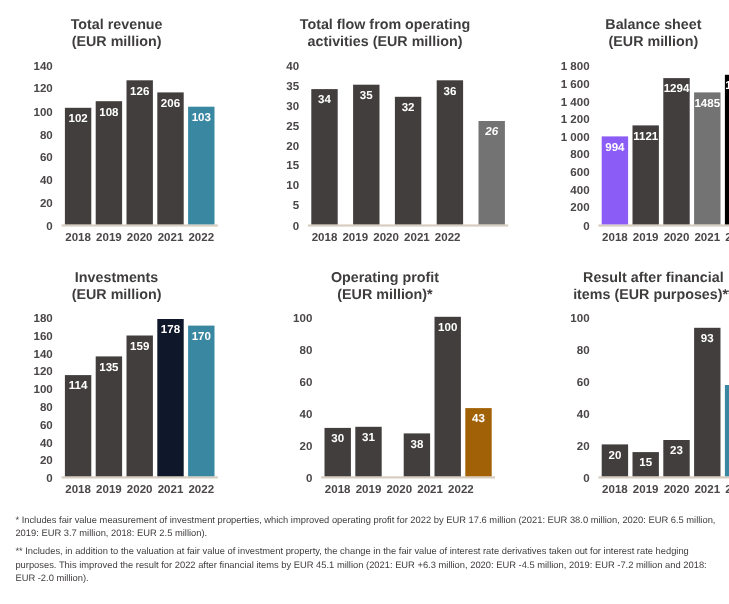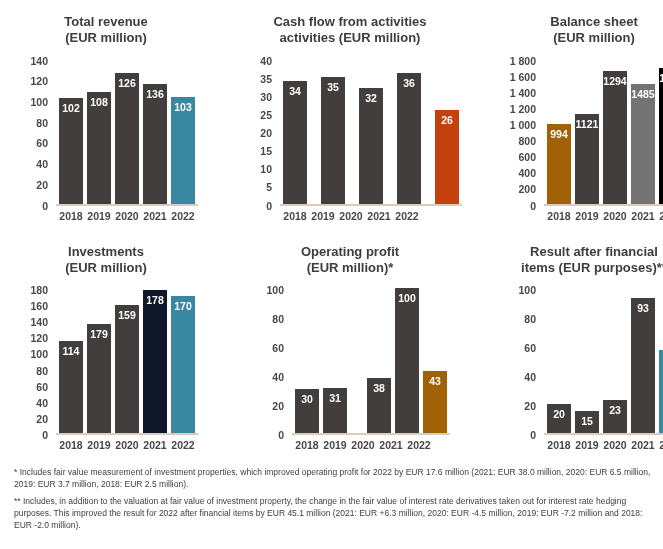--- a/index.html
+++ b/index.html
@@ -119,40 +119,40 @@
             <div class="bar" style="height: 106px; background: rgb(66, 62, 62);">
               <span class="bar-label">102</span>
             </div>
             <div class="bar" style="height: 112px; background: rgb(66, 62, 62);">
               <span class="bar-label">108</span>
             </div>
             <div class="bar" style="height: 131px; background: rgb(66, 62, 62);">
               <span class="bar-label">126</span>
             </div>
             <div class="bar" style="height: 120px; background: rgb(66, 62, 62);">
-              <span class="bar-label">136</span>
+              <span class="bar-label">206</span>
             </div>
             <div class="bar" style="height: 107px; background: rgb(58, 135, 161);">
               <span class="bar-label">103</span>
             </div>
           </div>
         <div class="years">
             <div class="year">2018</div>
             <div class="year">2019</div>
             <div class="year">2020</div>
             <div class="year">2021</div>
             <div class="year">2022</div>
           </div>
       </div>
     </div>
   </figure>
 
   <figure class="chart">
     <div class="chart-title">
-      <div>Cash flow from activities</div>
+      <div>Total flow from operating</div>
       <div>activities (EUR million)</div>
     </div>
     <div class="plot">
       <div class="yaxis" style="height: 145px;">
           <div class="ytick" style="top: 0px;">40</div>
           <div class="ytick" style="top: 18.125px;">35</div>
           <div class="ytick" style="top: 36.25px;">30</div>
           <div class="ytick" style="top: 54.375px;">25</div>
           <div class="ytick" style="top: 72.5px;">20</div>
           <div class="ytick" style="top: 90.625px;">15</div>
@@ -167,21 +167,21 @@
             </div>
             <div class="bar" style="height: 127px; background: rgb(66, 62, 62);">
               <span class="bar-label">35</span>
             </div>
             <div class="bar" style="height: 116px; background: rgb(66, 62, 62);">
               <span class="bar-label">32</span>
             </div>
             <div class="bar" style="height: 131px; background: rgb(66, 62, 62);">
               <span class="bar-label">36</span>
             </div>
-            <div class="bar" style="height: 94px; background: #c2410c;">
+            <div class="bar" style="height: 94px; background: #737373; font-style: italic;">
               <span class="bar-label">26</span>
             </div>
           </div>
         <div class="years">
             <div class="year">2018</div>
             <div class="year">2019</div>
             <div class="year">2020</div>
             <div class="year">2021</div>
             <div class="year">2022</div>
           </div>
@@ -202,21 +202,21 @@
           <div class="ytick" style="top: 48.3333px;">1 200</div>
           <div class="ytick" style="top: 64.4444px;">1 000</div>
           <div class="ytick" style="top: 80.5556px;">800</div>
           <div class="ytick" style="top: 96.6667px;">600</div>
           <div class="ytick" style="top: 112.778px;">400</div>
           <div class="ytick" style="top: 128.889px;">200</div>
           <div class="ytick" style="top: 145px;">0</div>
         </div>
       <div class="plot-right">
         <div class="bars" style="height: 145px;">
-            <div class="bar" style="height: 80px; background: #a16207;">
+            <div class="bar" style="height: 80px; background: #8b5cf6;">
               <span class="bar-label">994</span>
             </div>
             <div class="bar" style="height: 90px; background: rgb(66, 62, 62);">
               <span class="bar-label">1121</span>
             </div>
             <div class="bar" style="height: 133px; background: rgb(66, 62, 62);">
               <span class="bar-label">1294</span>
             </div>
             <div class="bar" style="height: 120px; background: #737373;">
               <span class="bar-label">1485</span>
@@ -253,21 +253,21 @@
           <div class="ytick" style="top: 112.778px;">40</div>
           <div class="ytick" style="top: 128.889px;">20</div>
           <div class="ytick" style="top: 145px;">0</div>
         </div>
       <div class="plot-right">
         <div class="bars" style="height: 145px;">
             <div class="bar" style="height: 92px; background: rgb(66, 62, 62);">
               <span class="bar-label">114</span>
             </div>
             <div class="bar" style="height: 109px; background: rgb(66, 62, 62);">
-              <span class="bar-label">179</span>
+              <span class="bar-label">135</span>
             </div>
             <div class="bar" style="height: 128px; background: rgb(66, 62, 62);">
               <span class="bar-label">159</span>
             </div>
             <div class="bar" style="height: 143px; background: #0f172a;">
               <span class="bar-label">178</span>
             </div>
             <div class="bar" style="height: 137px; background: rgb(58, 135, 161);">
               <span class="bar-label">170</span>
             </div>
@@ -298,21 +298,21 @@
           <div class="ytick" style="top: 145px;">0</div>
         </div>
       <div class="plot-right">
         <div class="bars" style="height: 145px;">
             <div class="bar" style="height: 44px; background: rgb(66, 62, 62);">
               <span class="bar-label">30</span>
             </div>
             <div class="bar" style="height: 45px; background: rgb(66, 62, 62);">
               <span class="bar-label">31</span>
             </div>
-            <div class="bar" style="height: 55px; background: rgb(66, 62, 62); margin-left: 16px;">
+            <div class="bar" style="height: 39px; background: rgb(66, 62, 62); margin-left: 16px;">
               <span class="bar-label">38</span>
             </div>
             <div class="bar" style="height: 145px; background: rgb(66, 62, 62);">
               <span class="bar-label">100</span>
             </div>
             <div class="bar" style="height: 62px; background: #a16207;">
               <span class="bar-label">43</span>
             </div>
           </div>
         <div class="years">

